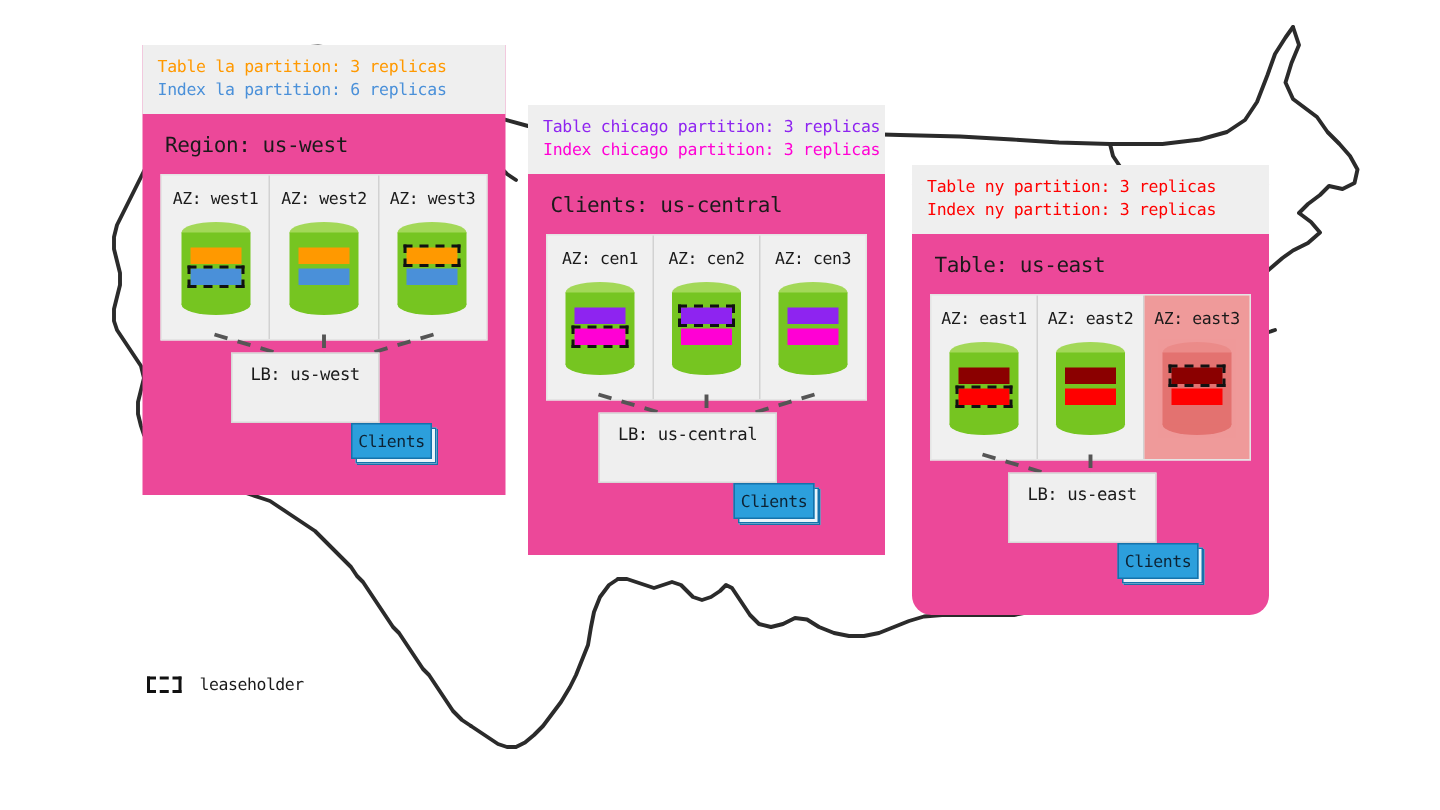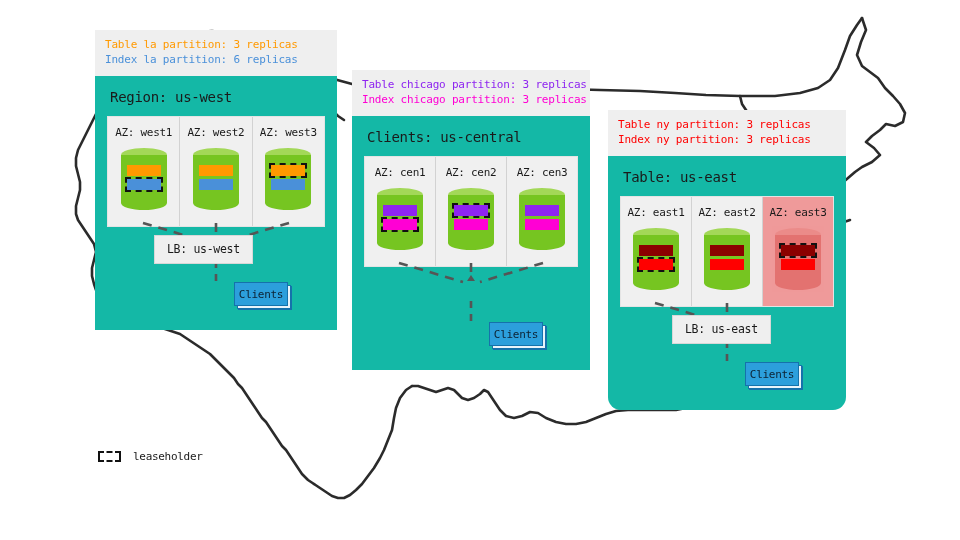--- a/index.html
+++ b/index.html
@@ -9,21 +9,21 @@
     font-family: "DejaVu Sans Mono", "Liberation Mono", monospace;
     overflow: hidden;
   }
   #stage { position: relative; width: 960px; height: 540px; }
 
   #usmap { position: absolute; left: 0; top: 0; width: 960px; height: 540px; }
 
   
   .region {
     position: absolute;
-    background: #14b8a6;
+    background: #ec4899;
   }
   .partition-head {
     background: #efefef;
     padding: 8px 10px 9px 10px;
     line-height: 1.32;
     font-size: 11px;
     letter-spacing: -0.2px;
   }
   .partition-line { white-space: pre; }
 
@@ -105,21 +105,21 @@
   
   .conn { position: absolute; z-index: 4; pointer-events: none; }
 
   
   .lb {
     position: absolute;
     background: #efefef;
     border: 1px solid #d8d8d8;
     font-size: 11.5px;
     color: #1a1a1a;
-    padding: 6px 12px 7px 12px;
+    padding: 6px 12px 25px 12px;
     white-space: pre;
     letter-spacing: -0.3px;
     z-index: 6;
     text-align: right;
   }
 
   
   .clients {
     position: absolute;
     width: 58px; height: 26px;
@@ -315,20 +315,21 @@
     <svg class="conn" style="left:0; top:0; width:238px; height:300px;">
       <g stroke="#555" stroke-width="2.6" stroke-dasharray="9,7" fill="none">
         <line x1="47" y1="193" x2="111" y2="212"></line>
         <line x1="119" y1="193" x2="119" y2="208"></line>
         <line x1="191" y1="193" x2="128" y2="212"></line>
       </g>
       <path d="M119,205 L115,211 L123,211 Z" fill="#555"></path>
       <line x1="119" y1="231" x2="119" y2="254" stroke="#555" stroke-width="2.6" stroke-dasharray="7,6"></line>
     </svg>
 
+    <div class="lb" style="left:47px; top:205px;">LB: us-central</div>
 
     <div class="clients" style="left:89px; top:252px;">
       <div class="sheet s3"></div>
       <div class="sheet s2"></div>
       <div class="sheet s1"></div>
       <div class="ctext">Clients</div>
     </div>
   </div>
 
   <div class="region" style="left:608px; top:110px; width:238px; height:300px;border-radius:13px;">

